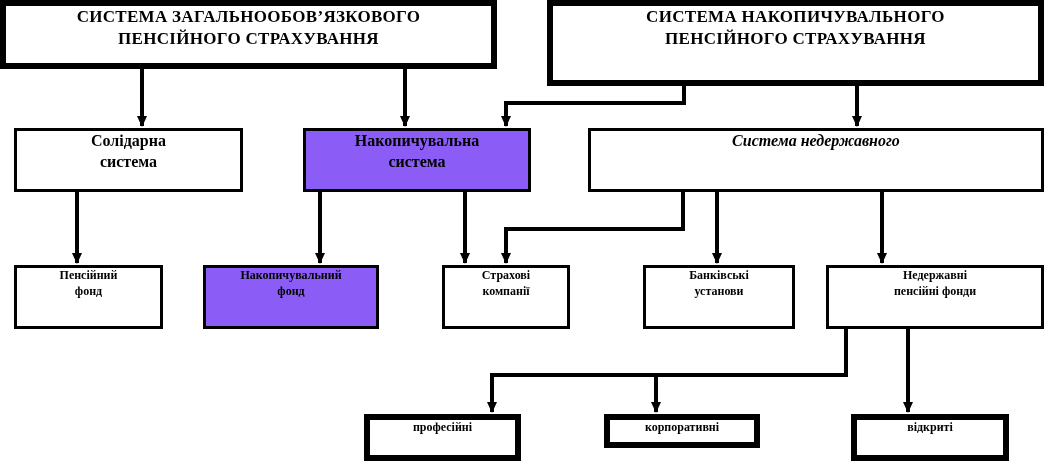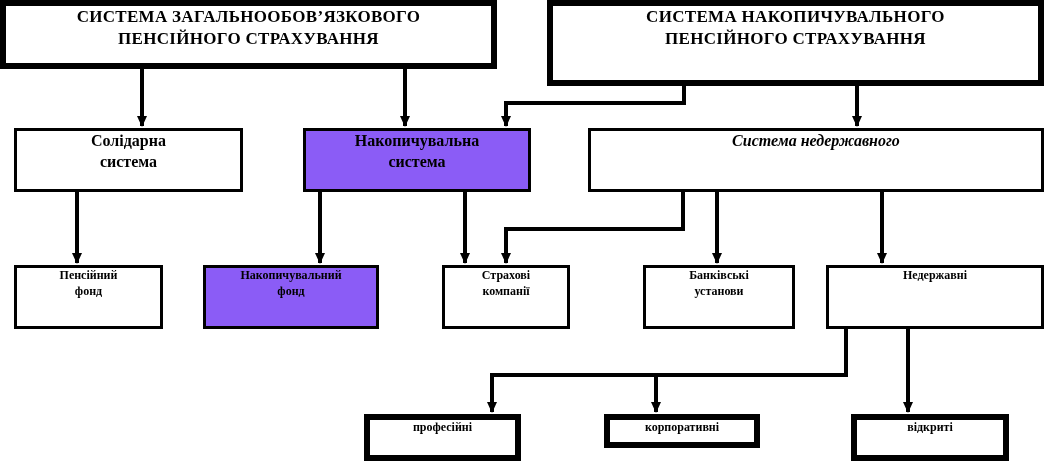--- a/index.html
+++ b/index.html
@@ -119,20 +119,21 @@
 </div>
 <div class="box mid leaf" style="left:643px; top:265px; width:152px; height:64px;">
   <div>
     <span>Банківські</span>
     <span>установи</span>
   </div>
 </div>
 <div class="box mid leaf" style="left:826px; top:265px; width:218px; height:64px;">
   <div>
     <span>Недержавні</span>
+    <span>пенсійні фонди</span>
   </div>
 </div>
 
 <div class="box thick leaf" style="left:364px; top:414px; width:157px; height:47px;">
   <span>професійні</span>
 </div>
 <div class="box thick leaf" style="left:604px; top:414px; width:156px; height:34px;">
   <span>корпоративні</span>
 </div>
 <div class="box thick leaf" style="left:831px; top:414px; width:158px; height:47px;margin-left:20px;">

